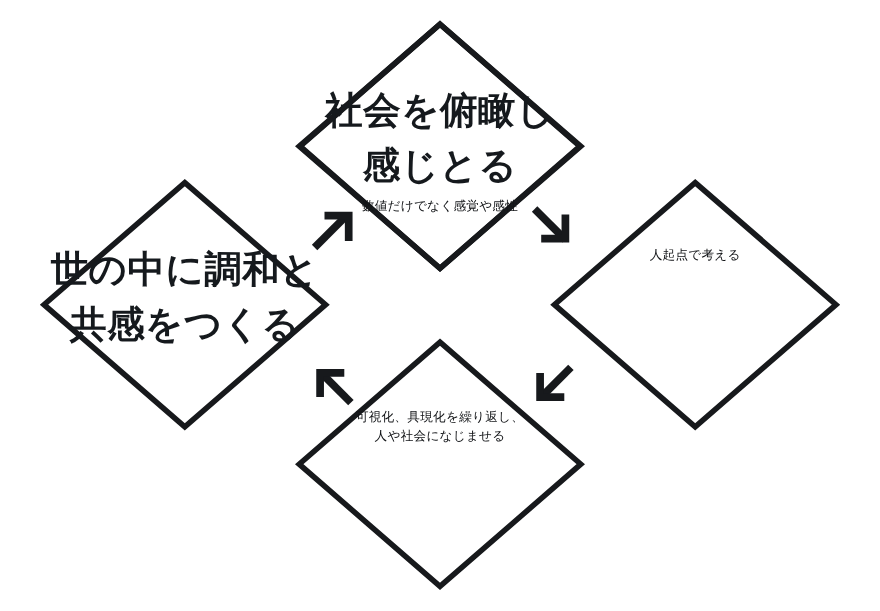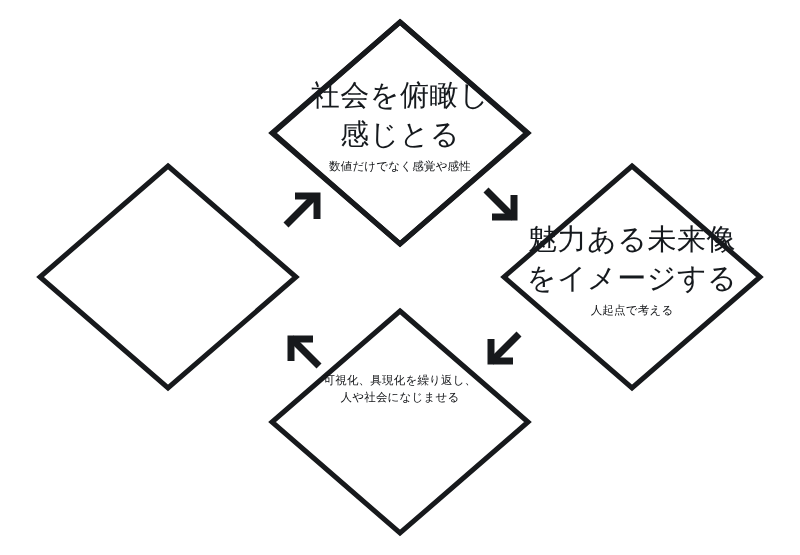--- a/index.html
+++ b/index.html
@@ -26,23 +26,23 @@
     width: 800px;
     height: 555px;
   }
   .node-text {
     position: absolute;
     text-align: center;
     color: #171717;
     user-select: none;
   }
   .node-title {
-    font-size: 29px;
-    line-height: 39px;
-    font-weight: 400;
+    font-size: 34px;
+    line-height: 50px;
+    font-weight: 700;
     letter-spacing: 0.5px;
     white-space: pre-line;
     color: #15191d;
   }
   .node-sub {
     font-size: 11.5px;
     line-height: 17px;
     font-weight: 400;
     letter-spacing: 0.2px;
     white-space: pre-line;
@@ -94,26 +94,26 @@
 
   </svg>
 
   <div class="node-text" id="text-top">
     <div class="node-title">社会を俯瞰し
 感じとる</div>
     <div class="node-sub">数値だけでなく感覚や感性</div>
   </div>
 
   <div class="node-text" id="text-right">
-    <div class="node-title">魅力ある未来像
-をイメージする</div>
     <div class="node-sub">人起点で考える</div>
   </div>
 
   <div class="node-text" id="text-bottom">
     <div class="node-sub">可視化、具現化を繰り返し、
 人や社会になじませる</div>
   </div>
 
   <div class="node-text" id="text-left">
+    <div class="node-title">世の中に調和と
+共感をつくる</div>
   </div>
 
 </div>
 
 </body></html>

